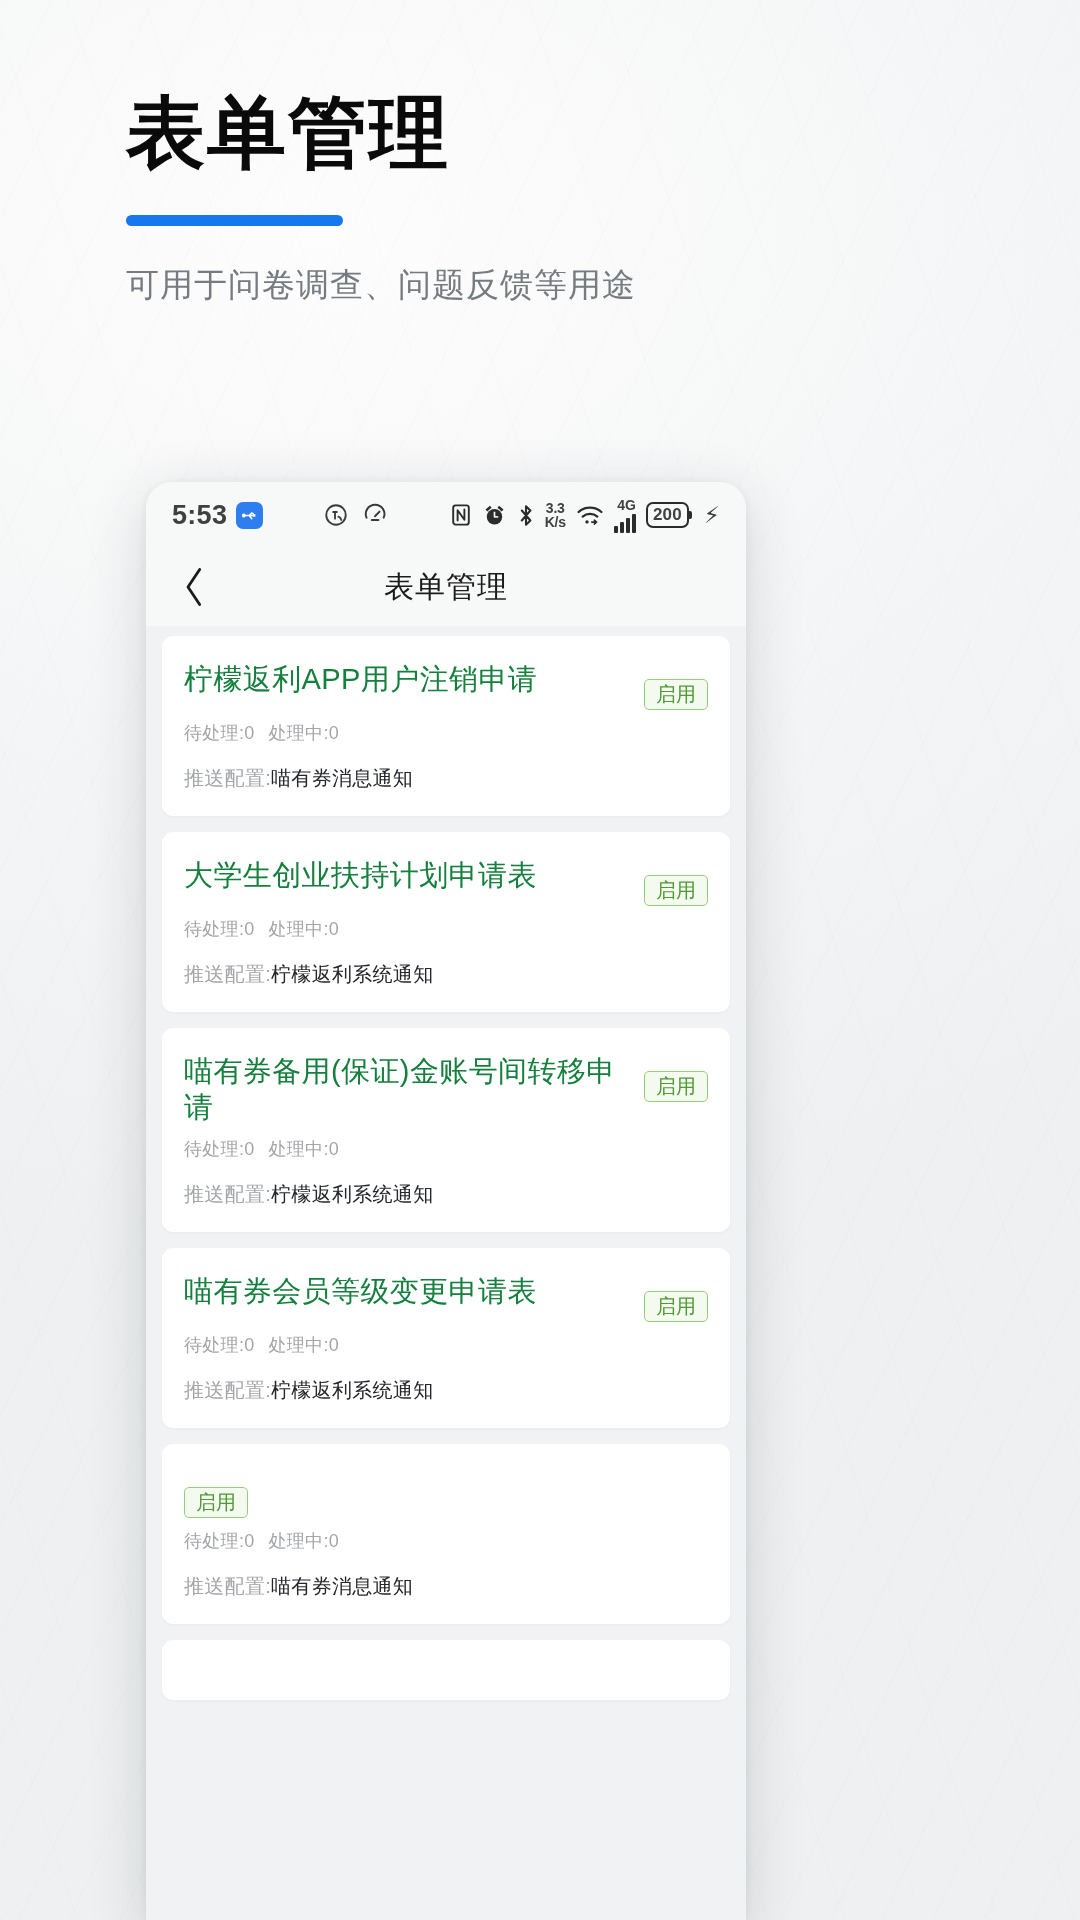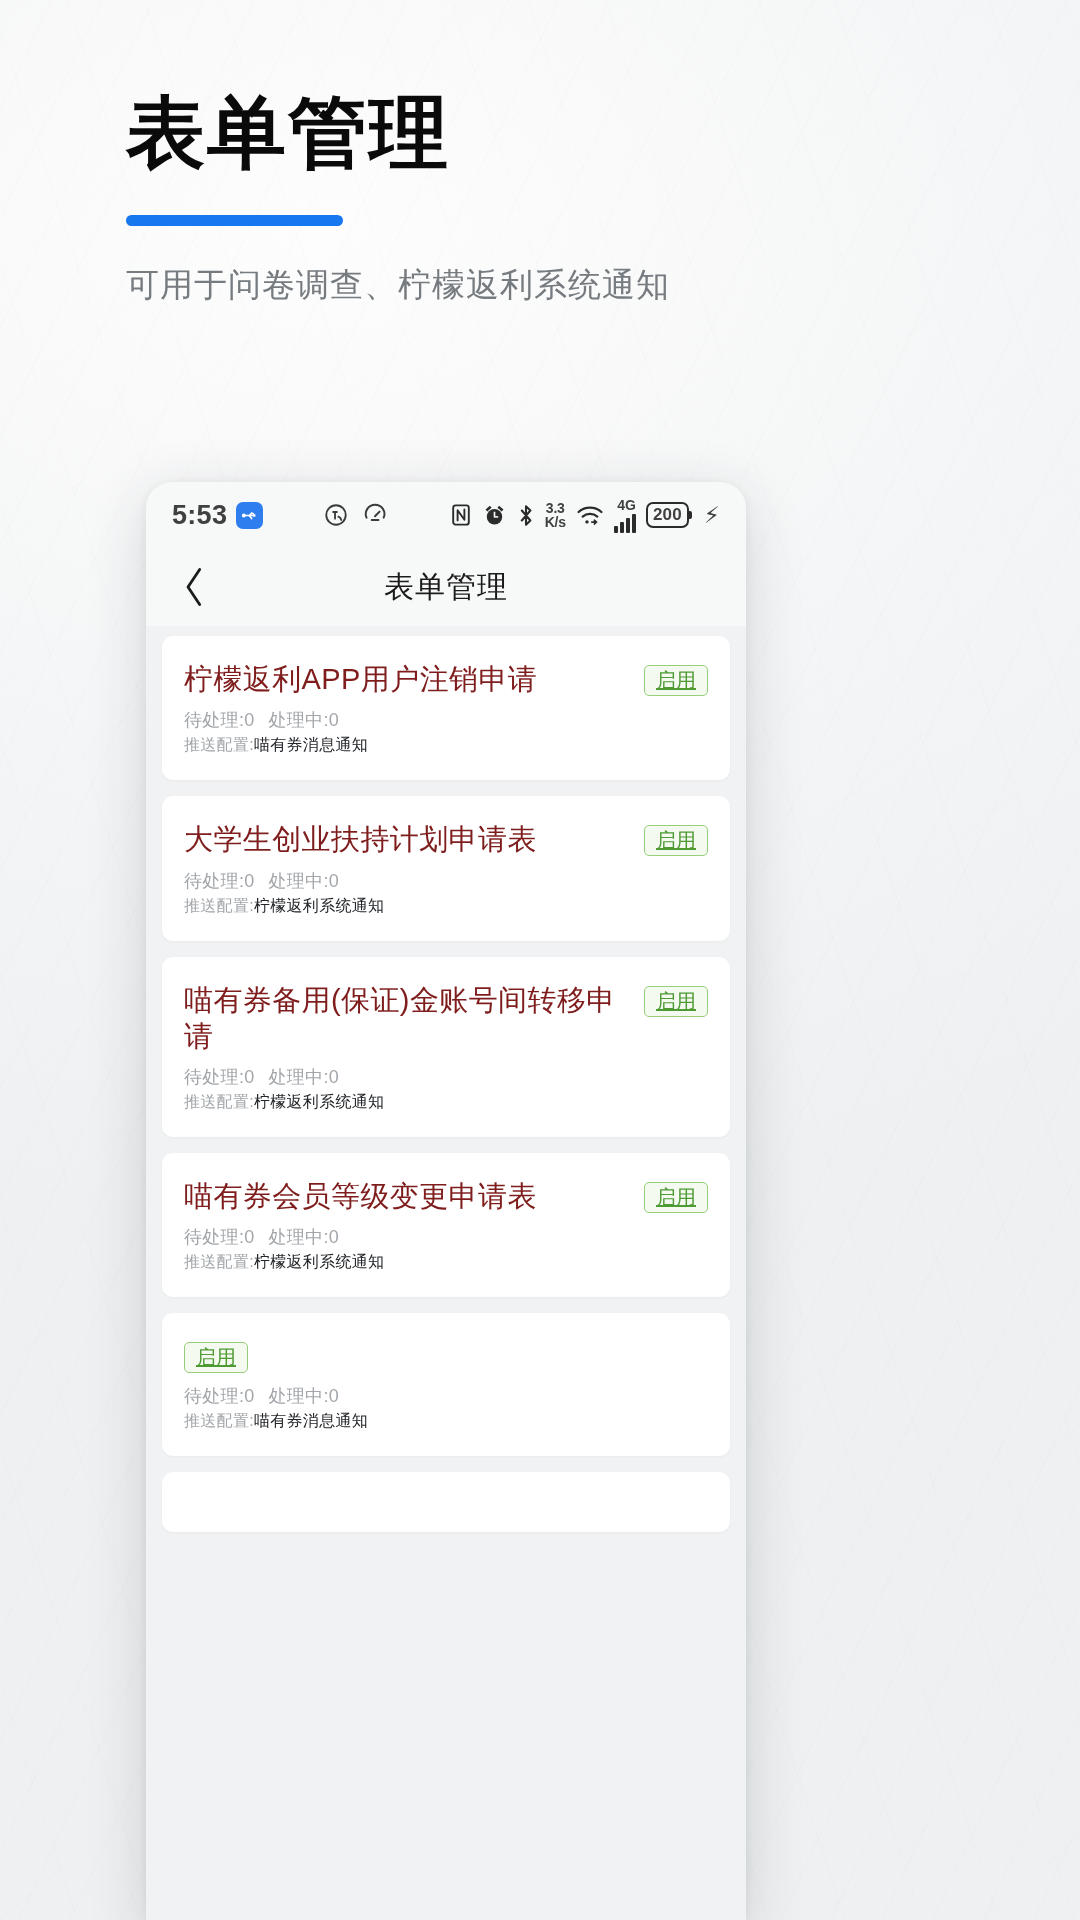--- a/index.html
+++ b/index.html
@@ -161,62 +161,61 @@
     padding:25px 22px 24px 22px;
     margin-bottom:16px;
     box-shadow:0 1px 3px rgba(30,35,45,0.045);
   }
   .card-top {
     display:flex; align-items:flex-start; justify-content:space-between;
     gap:12px;
   }
   .card-title {
     font-size:29px;
-    color:#7f1d1d;
+    color:#15803d;
     line-height:1.25;
     letter-spacing:0.4px;
     flex:1;
   }
   .badge {
     flex:none;
     border:1px solid #96cf7a;
     color:#4e9a33;
     background:#f4faf0;
     border-radius:5px;
     font-size:20px;
     padding:4px 11px 5px 11px;
     line-height:1;
     white-space:nowrap;
-    margin-top:4px;
-    text-decoration:underline;
+    margin-top:18px;
   }
   .card-counts {
     margin-top:11px;
     font-size:18px;
     color:#a2a6aa;
     letter-spacing:0.3px;
   }
   .card-counts .gap { display:inline-block; width:14px; }
   .card-push {
-    margin-top:3px;
-    font-size:16px;
+    margin-top:20px;
+    font-size:20px;
     letter-spacing:0.3px;
   }
   .push-label { color:#a2a6aa; }
   .push-value { color:#23262a; }
 </style>
 </head>
 <body>
 
 <div class="bg-texture"></div>
 
 <div class="poster-head">
   <div class="poster-title">表单管理</div>
   <div class="accent-bar"></div>
-  <div class="poster-sub">可用于问卷调查、柠檬返利系统通知</div>
+  <div class="poster-sub">可用于问卷调查、问题反馈等用途</div>
 </div>
 
 <div class="phone">
 
   <div class="statusbar">
     <div class="sb-left">
       <span class="sb-time">5:53</span>
       <span class="usb-badge ico">
         <svg width="17" height="17" viewBox="0 0 24 24" fill="none" stroke="#fff" stroke-width="2.4" stroke-linecap="round" stroke-linejoin="round">
           <circle cx="4" cy="12" r="1.6" fill="#fff"></circle>

